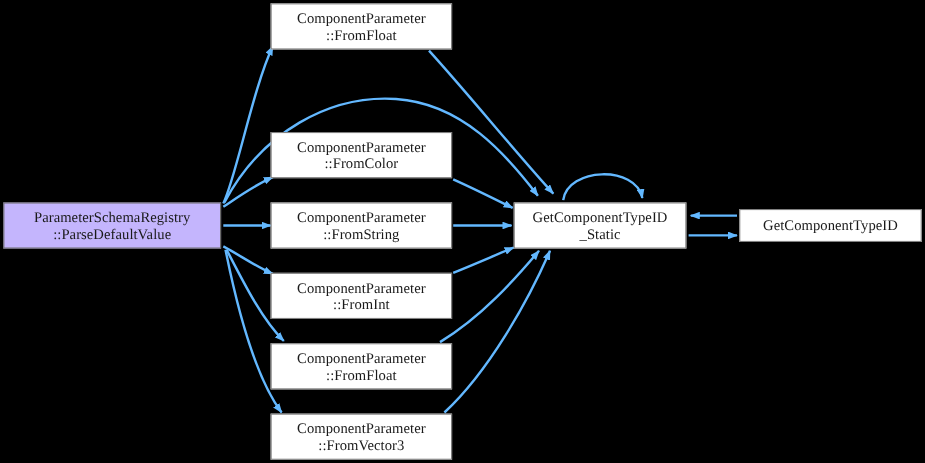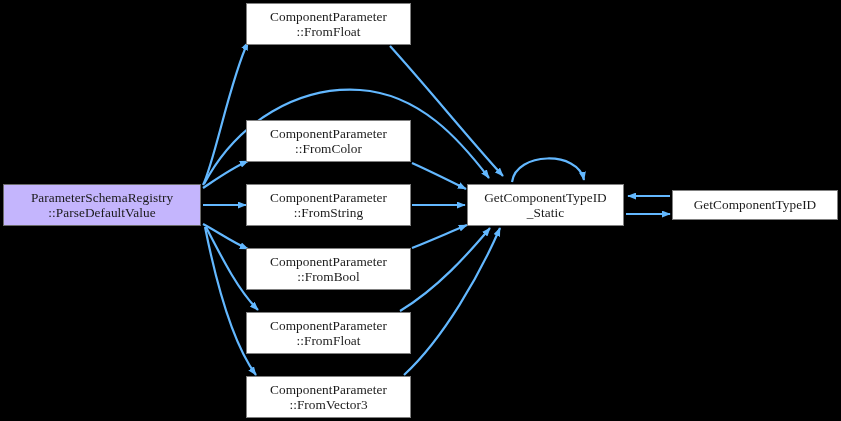--- a/index.html
+++ b/index.html
@@ -109,21 +109,21 @@
     <span class="node-line">::FromColor</span>
   </div>
 
   <div class="node-box" style="left:246px; top:184px; width:165px; height:42px;">
     <span class="node-line">ComponentParameter</span>
     <span class="node-line">::FromString</span>
   </div>
 
   <div class="node-box" style="left:246px; top:248px; width:165px; height:42px;">
     <span class="node-line">ComponentParameter</span>
-    <span class="node-line">::FromBool</span>
+    <span class="node-line">::FromInt</span>
   </div>
 
   <div class="node-box" style="left:246px; top:312px; width:165px; height:42px;">
     <span class="node-line">ComponentParameter</span>
     <span class="node-line">::FromFloat</span>
   </div>
 
   <div class="node-box" style="left:246px; top:376px; width:165px; height:42px;">
     <span class="node-line">ComponentParameter</span>
     <span class="node-line">::FromVector3</span>

